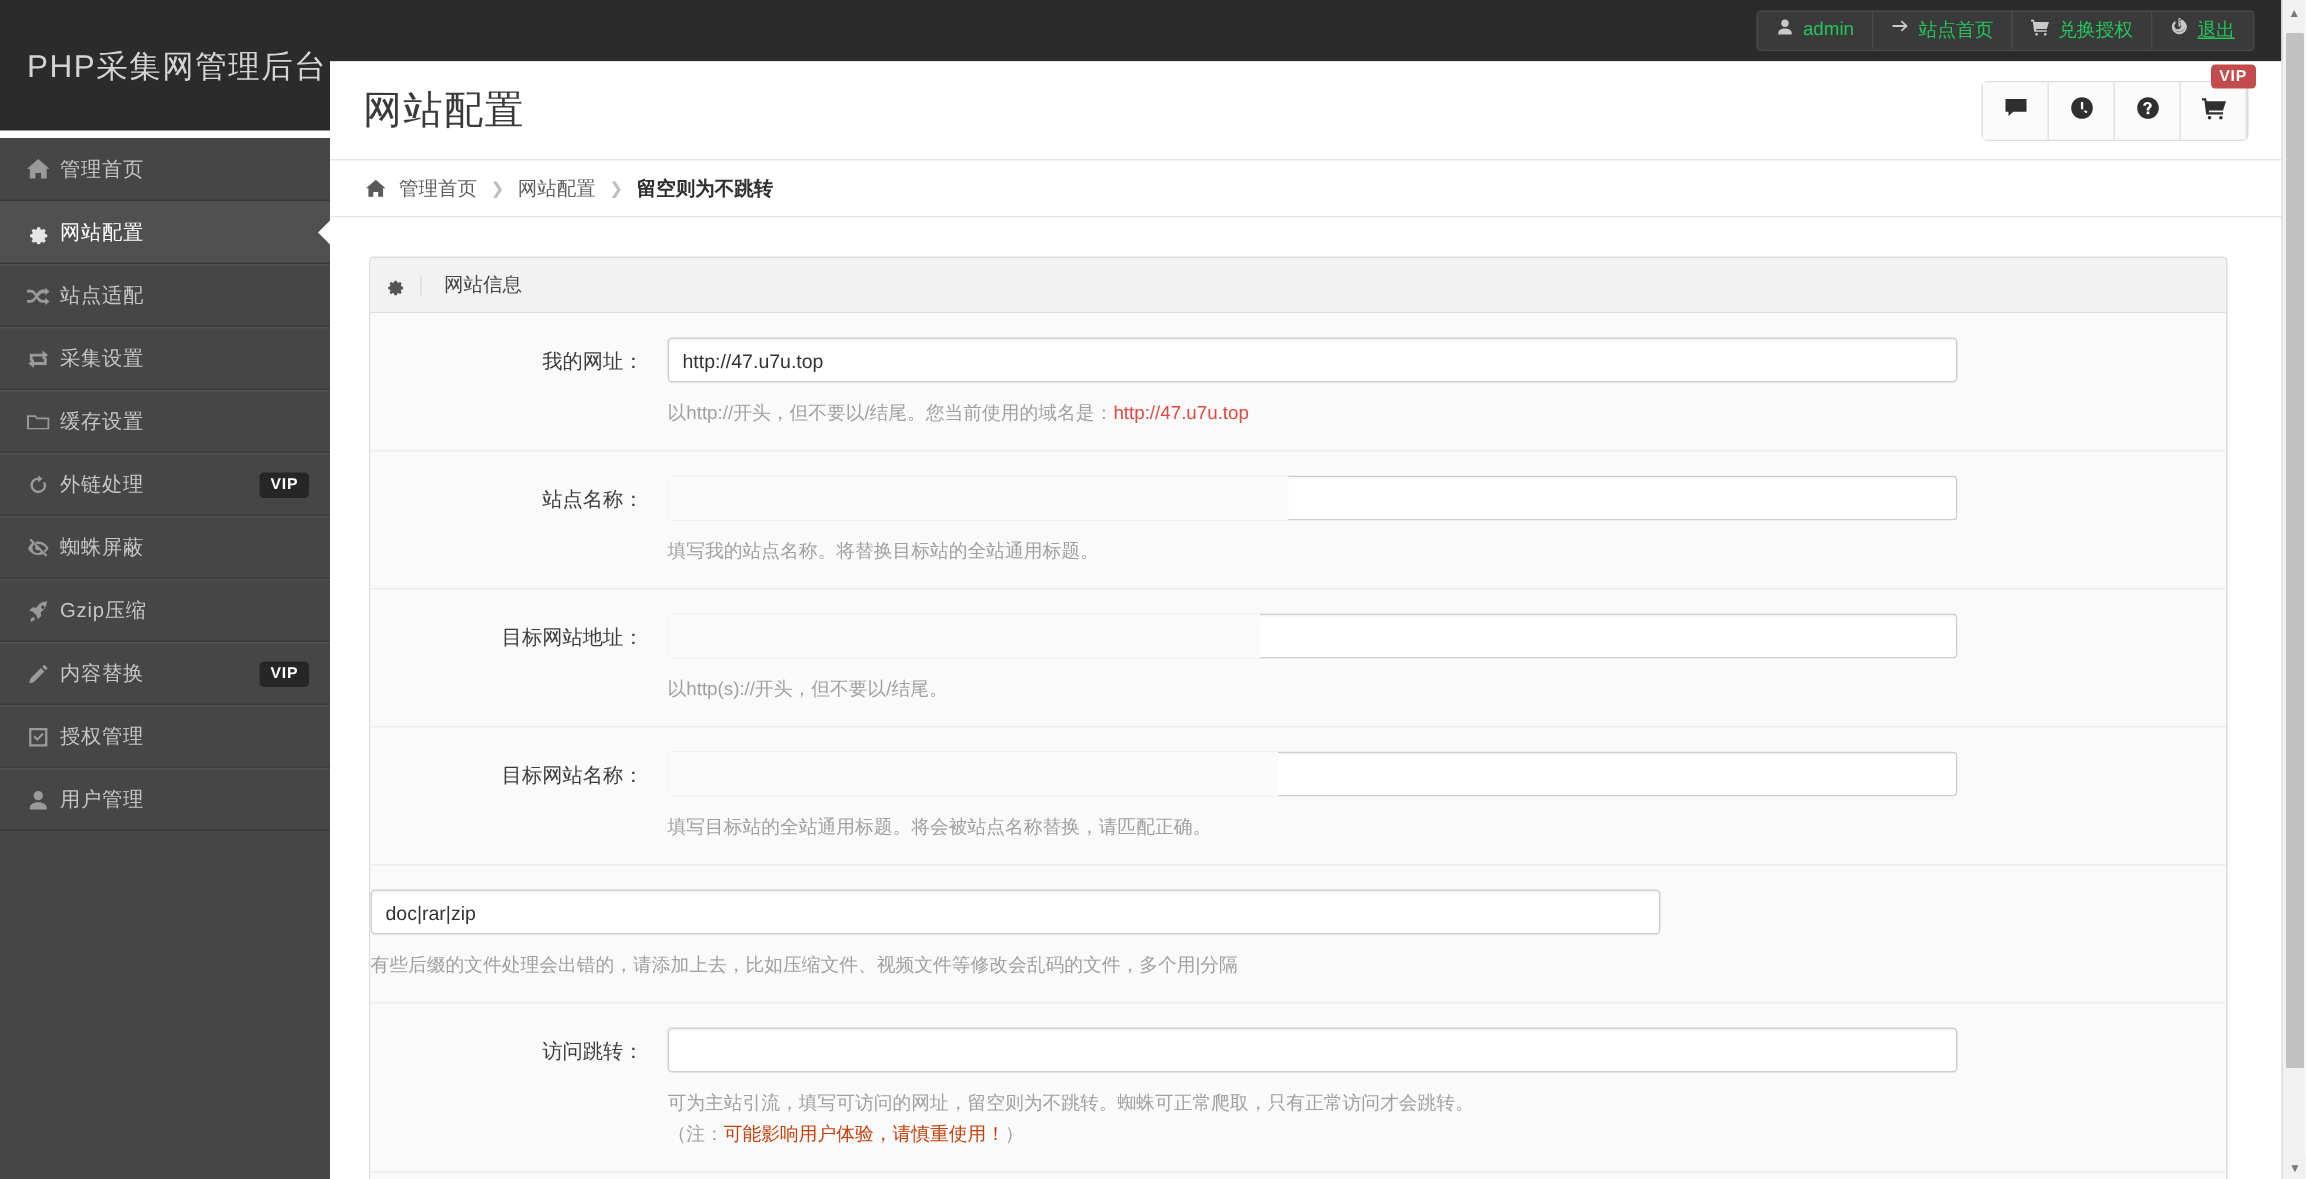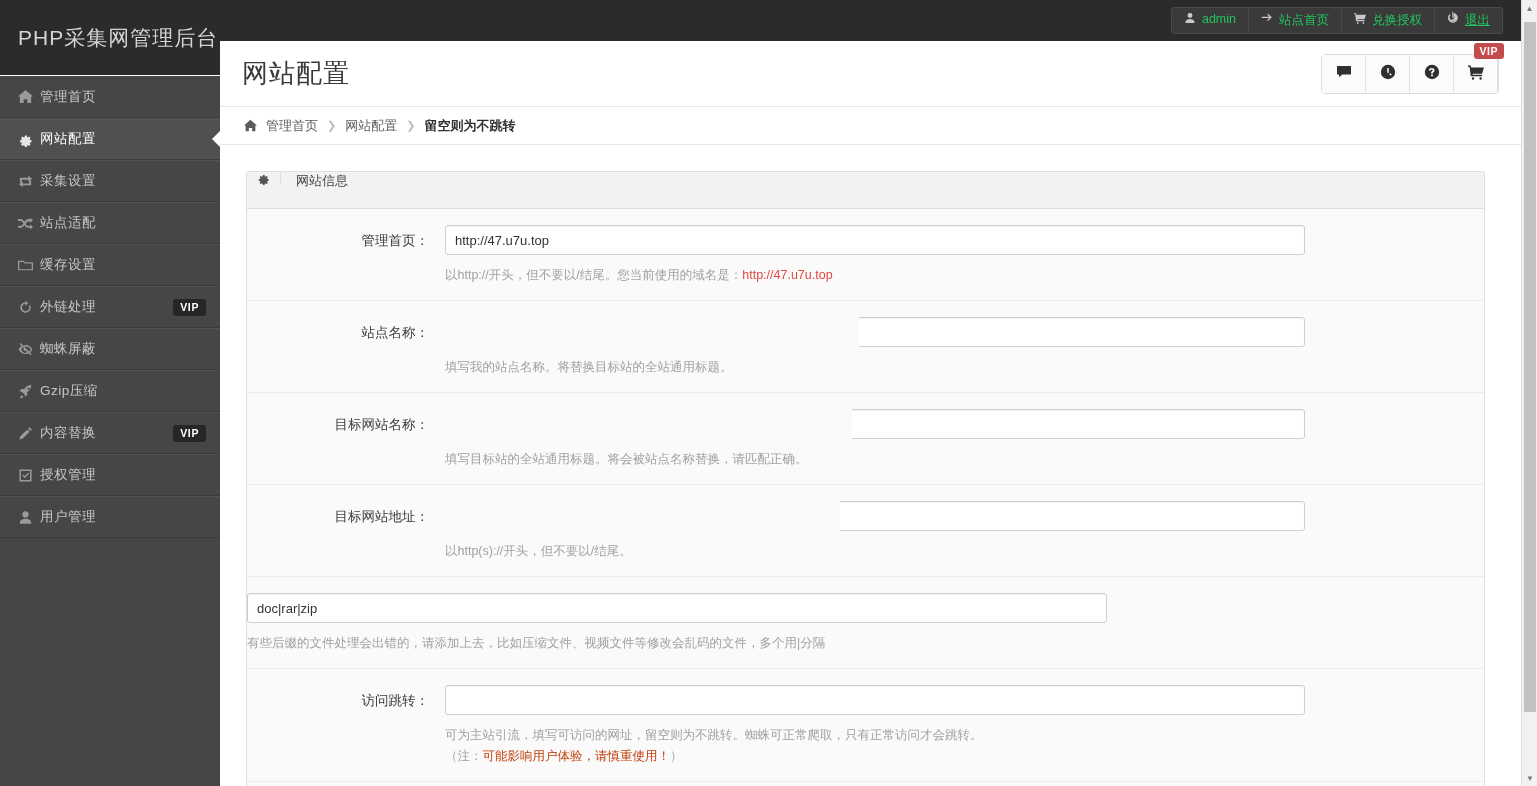--- a/index.html
+++ b/index.html
@@ -14,25 +14,25 @@
   }
   .app { position: relative; width: 1537px; height: 786px; }
 
   
   .sidebar {
     position: absolute; left: 0; top: 0;
     width: 220px; height: 786px;
     background: #464646;
   }
   .brand {
-    height: 76px;
+    height: 92px;
     background: #2b2b2b;
     display: flex; align-items: center;
     padding-left: 18px;
-    border-bottom: 1px solid #ffffff;
+    border-bottom: 5px solid #ffffff;
   }
   .brand-text {
     color: #d4d4d4;
     font-size: 21px;
     letter-spacing: 1px;
     font-weight: 300;
   }
   .nav { list-style: none; }
   .nav-item {
     position: relative;
@@ -182,21 +182,21 @@
     background: #ffffff;
     height: 641px;
   }
   .panel {
     border: 1px solid #dedede;
     border-radius: 3px;
     background: #fbfbfb;
     box-shadow: 0 1px 1px rgba(0,0,0,.02);
   }
   .panel-head {
-    display: flex; align-items: flex-start;
+    display: flex; align-items: center;
     height: 37px;
     background: #f2f2f2;
     border-bottom: 1px solid #dedede;
     border-radius: 3px 3px 0 0;
   }
   .panel-head-ico {
     width: 34px;
     display: flex; align-items: center; justify-content: center;
     border-right: 1px solid #dedede;
     color: #555;
@@ -314,32 +314,32 @@
           <span class="ico">
             <svg width="15" height="15" viewBox="0 0 16 16" fill="currentColor">
               <path d="M8 5.2a2.8 2.8 0 100 5.6 2.8 2.8 0 000-5.6zm6.4 3.6l-1.4-.2a5.2 5.2 0 00-.5-1.2l.9-1.1-1.5-1.5-1.1.9a5.2 5.2 0 00-1.2-.5L9.4 3.8H7.3L7 5.2c-.4.1-.8.3-1.2.5L4.7 4.8 3.2 6.3l.9 1.1c-.2.4-.4.8-.5 1.2l-1.4.2v2.1l1.4.2c.1.4.3.8.5 1.2l-.9 1.1 1.5 1.5 1.1-.9c.4.2.8.4 1.2.5l.3 1.4h2.1l.2-1.4c.4-.1.8-.3 1.2-.5l1.1.9 1.5-1.5-.9-1.1c.2-.4.4-.8.5-1.2l1.4-.2V8.8z"></path>
             </svg>
           </span>
           <span class="nav-label">网站配置</span>
         </li>
         <li class="nav-item">
           <span class="ico">
             <svg width="15" height="15" viewBox="0 0 16 16" fill="currentColor">
+              <path d="M13 2l3 2.6-3 2.6V5.8h-1.8c-1 0-1.6.5-2.3 1.4L8 8.3l1 1.2c.6.8 1.2 1.2 2.2 1.2H13V9.1l3 2.6-3 2.6v-1.7h-1.9c-1.6 0-2.7-.8-3.6-2l-.8-1-1 1.3c-.8 1-1.7 1.7-3.1 1.7H0v-2h2.6c.9 0 1.4-.4 2-1.2L5.8 8 4.6 6.5C4 5.7 3.5 5.3 2.6 5.3H0v-2h2.6c1.4 0 2.3.6 3.1 1.6l1 1.3.8-1c.9-1.2 2-2 3.6-2H13V2z"></path>
+            </svg>
+          </span>
+          <span class="nav-label">站点适配</span>
+        </li>
+        <li class="nav-item">
+          <span class="ico">
+            <svg width="15" height="15" viewBox="0 0 16 16" fill="currentColor">
               <path d="M2 4h9V1.8L15 5l-4 3.2V6H4v3H2V4zm12 8H5v2.2L1 11l4-3.2V10h7V7h2v5z"></path>
             </svg>
           </span>
           <span class="nav-label">采集设置</span>
-        </li>
-        <li class="nav-item">
-          <span class="ico">
-            <svg width="15" height="15" viewBox="0 0 16 16" fill="currentColor">
-              <path d="M13 2l3 2.6-3 2.6V5.8h-1.8c-1 0-1.6.5-2.3 1.4L8 8.3l1 1.2c.6.8 1.2 1.2 2.2 1.2H13V9.1l3 2.6-3 2.6v-1.7h-1.9c-1.6 0-2.7-.8-3.6-2l-.8-1-1 1.3c-.8 1-1.7 1.7-3.1 1.7H0v-2h2.6c.9 0 1.4-.4 2-1.2L5.8 8 4.6 6.5C4 5.7 3.5 5.3 2.6 5.3H0v-2h2.6c1.4 0 2.3.6 3.1 1.6l1 1.3.8-1c.9-1.2 2-2 3.6-2H13V2z"></path>
-            </svg>
-          </span>
-          <span class="nav-label">站点适配</span>
         </li>
         <li class="nav-item">
           <span class="ico">
             <svg width="15" height="15" viewBox="0 0 16 16" fill="currentColor">
               <path d="M0 3h6l1.4 1.6H16V13H0V3zm1.4 2.4V12h13.2V5.8H7L5.6 4.2H1.4v1.2z"></path>
             </svg>
           </span>
           <span class="nav-label">缓存设置</span>
         </li>
         <li class="nav-item">
@@ -482,54 +482,54 @@
         <div class="panel-head">
           <div class="panel-head-ico">
             <svg width="13" height="13" viewBox="0 0 16 16" fill="currentColor">
                 <path d="M8 5.2a2.8 2.8 0 100 5.6 2.8 2.8 0 000-5.6zm6.4 3.6l-1.4-.2a5.2 5.2 0 00-.5-1.2l.9-1.1-1.5-1.5-1.1.9a5.2 5.2 0 00-1.2-.5L9.4 3.8H7.3L7 5.2c-.4.1-.8.3-1.2.5L4.7 4.8 3.2 6.3l.9 1.1c-.2.4-.4.8-.5 1.2l-1.4.2v2.1l1.4.2c.1.4.3.8.5 1.2l-.9 1.1 1.5 1.5 1.1-.9c.4.2.8.4 1.2.5l.3 1.4h2.1l.2-1.4c.4-.1.8-.3 1.2-.5l1.1.9 1.5-1.5-.9-1.1c.2-.4.4-.8.5-1.2l1.4-.2V8.8z"></path>
               </svg>
           </div>
           <div class="panel-head-title">网站信息</div>
         </div>
         <div class="panel-body" id="formBody">
             <div class="form-row">
-              <div class="form-label">管理首页：</div>
+              <div class="form-label">我的网址：</div>
               <div class="form-field">
                 <input class="inp" type="text" value="http://47.u7u.top" style="">
                 <div class="help"><span>以http://开头，但不要以/结尾。您当前使用的域名是：</span><span class="red">http://47.u7u.top</span></div>
               </div>
             </div>
             <div class="form-row">
               <div class="form-label">站点名称：</div>
               <div class="form-field">
                 <div class="inp-clip">
                   <input class="inp" type="text" value="" style="">
                   <div class="mask" style="width:414px"></div>
                 </div>
                 <div class="help"><span>填写我的站点名称。将替换目标站的全站通用标题。</span></div>
               </div>
             </div>
             <div class="form-row">
+              <div class="form-label">目标网站地址：</div>
+              <div class="form-field">
+                <div class="inp-clip">
+                  <input class="inp" type="text" value="" style="">
+                  <div class="mask" style="width:395px"></div>
+                </div>
+                <div class="help"><span>以http(s)://开头，但不要以/结尾。</span></div>
+              </div>
+            </div>
+            <div class="form-row">
               <div class="form-label">目标网站名称：</div>
               <div class="form-field">
                 <div class="inp-clip">
                   <input class="inp" type="text" value="" style="">
                   <div class="mask" style="width:407px"></div>
                 </div>
                 <div class="help"><span>填写目标站的全站通用标题。将会被站点名称替换，请匹配正确。</span></div>
-              </div>
-            </div>
-            <div class="form-row">
-              <div class="form-label">目标网站地址：</div>
-              <div class="form-field">
-                <div class="inp-clip">
-                  <input class="inp" type="text" value="" style="">
-                  <div class="mask" style="width:395px"></div>
-                </div>
-                <div class="help"><span>以http(s)://开头，但不要以/结尾。</span></div>
               </div>
             </div>
             <div class="form-row">
               <div class="form-field">
                 <input class="inp" type="text" value="doc|rar|zip" style="">
                 <div class="help"><span>有些后缀的文件处理会出错的，请添加上去，比如压缩文件、视频文件等修改会乱码的文件，多个用|分隔</span></div>
               </div>
             </div>
             <div class="form-row">
               <div class="form-label">访问跳转：</div>

